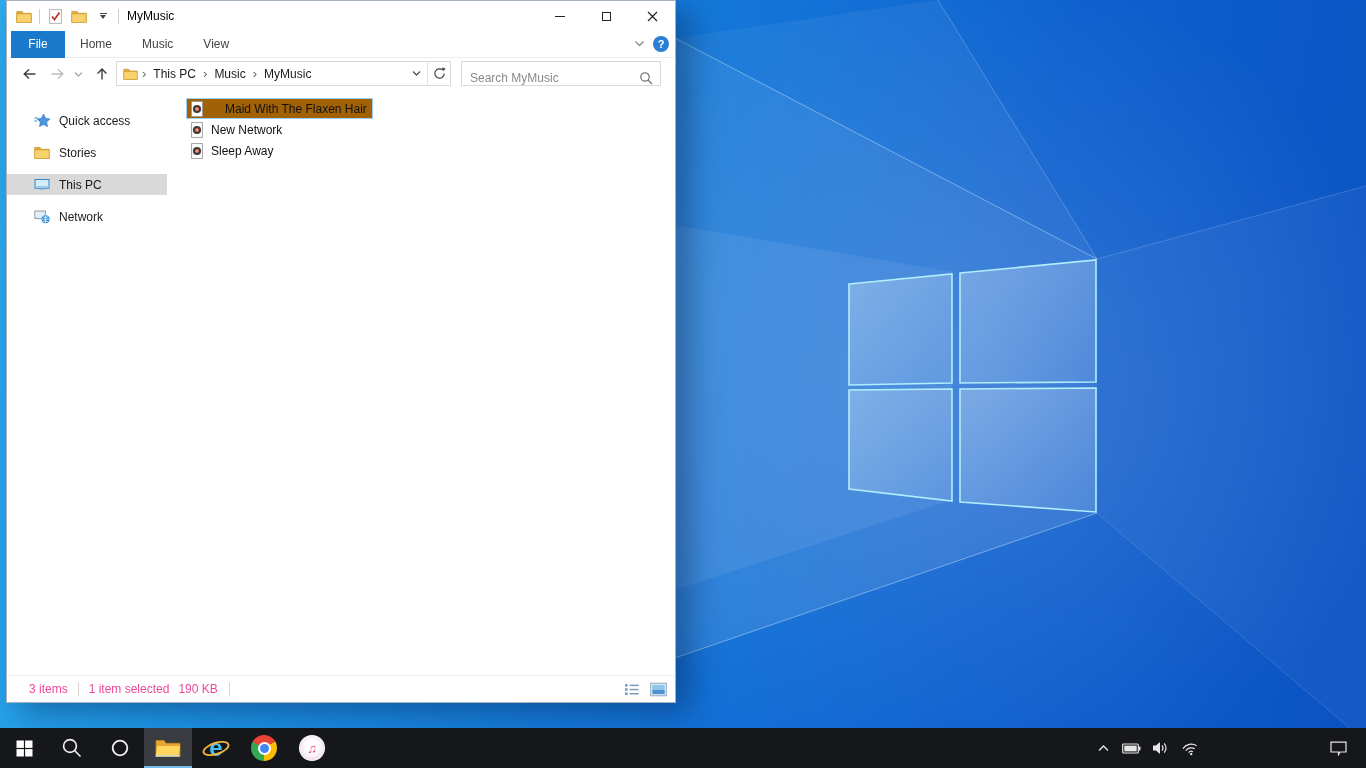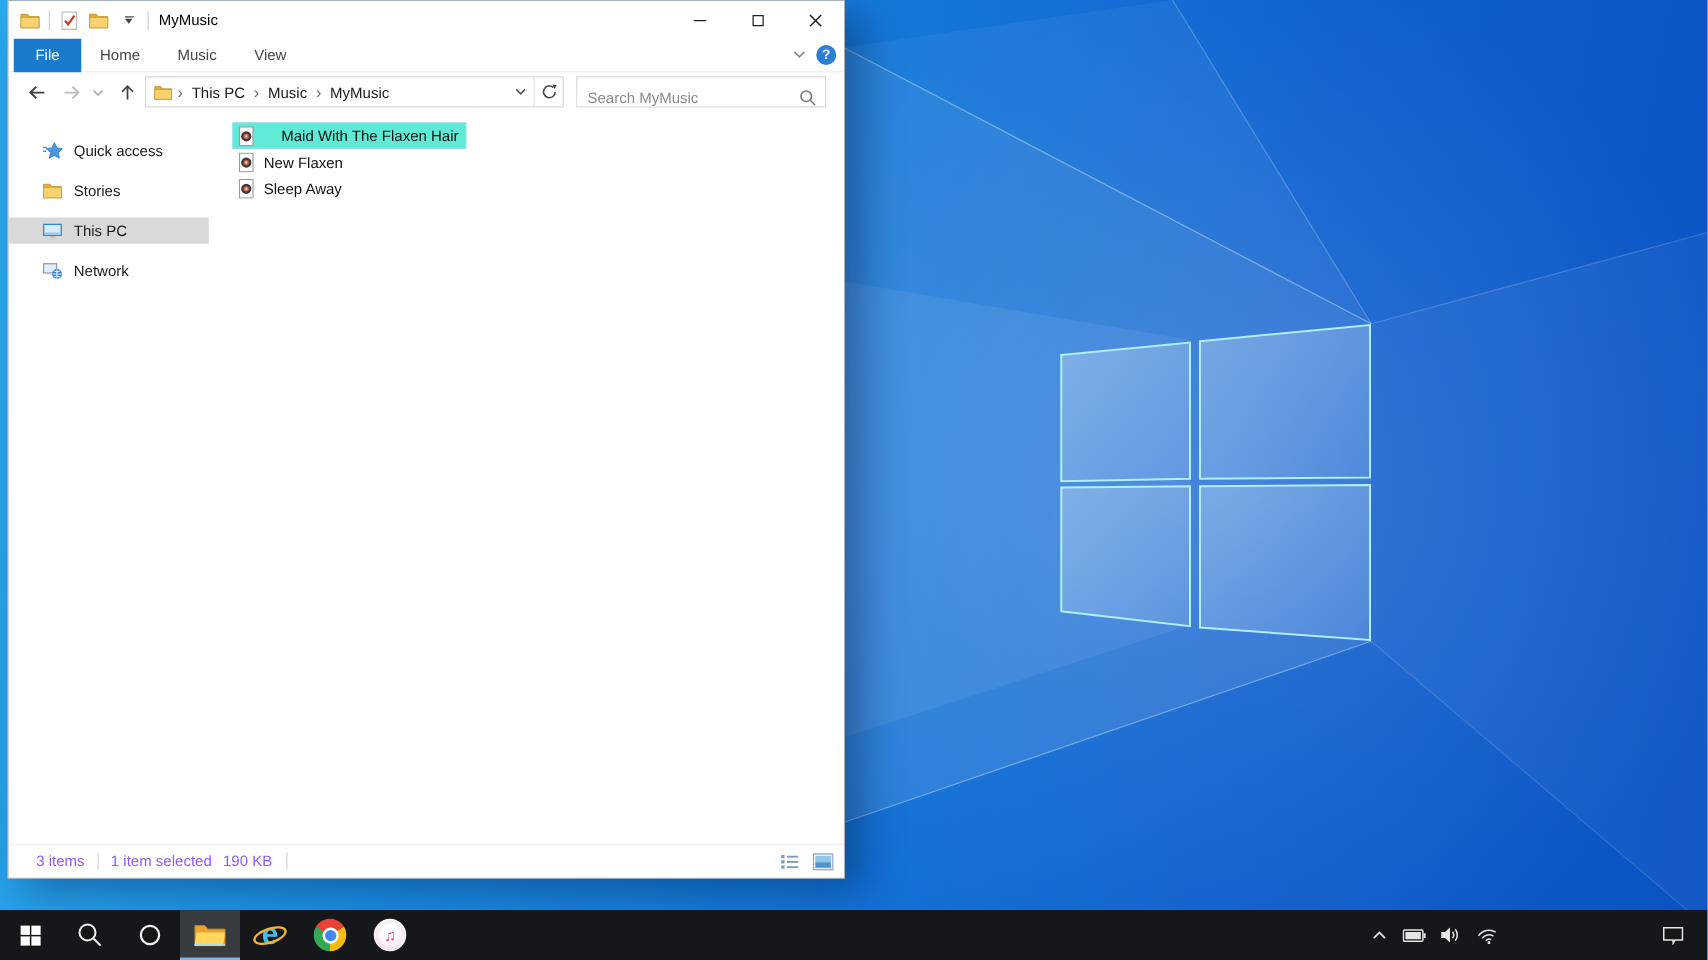--- a/index.html
+++ b/index.html
@@ -57,23 +57,23 @@
 
   .body { flex:1; display:flex; background:#fff; overflow:hidden; }
   .sidebar { width:160px; flex:0 0 160px; padding-top:21px; }
   .side-item { height:21px; display:flex; align-items:center; padding-left:27px; gap:9px;
     font-size:12px; color:#1a1a1a; margin-bottom:11px; }
   .side-item.selected { background:#d9d9d9; }
 
   .files { flex:1; padding-top:9px; }
   .file-row { height:21px; display:flex; align-items:center; gap:6px; margin-left:19px; padding:0 5px 0 2px;
     font-size:12px; color:#111; width:fit-content; border:1px solid transparent; }
-  .file-row.selected { background:#5eead4; border:1px solid #99d1ff;gap:20px; }
-
-  .statusbar { height:27px; flex:0 0 27px; display:flex; align-items:center; font-size:12px; color:#8b5cf6;
+  .file-row.selected { background:#a16207; border:1px solid #99d1ff;gap:20px; }
+
+  .statusbar { height:27px; flex:0 0 27px; display:flex; align-items:center; font-size:12px; color:#ec4899;
     position:relative; background:#fff; border-top:1px solid #f0f0f0; }
   .sb-div { width:1px; height:14px; background:#d6d6d6; }
   .sb-views { position:absolute; right:8px; display:flex; gap:8px; align-items:center; }
   .sb-view-btn { width:18px; height:18px; display:flex; align-items:center; justify-content:center; }
 
   
   .taskbar { position:absolute; left:0; bottom:0; width:1366px; height:40px; background:#16171b; display:flex; z-index:5; }
   .tb-btn { width:48px; height:40px; display:flex; align-items:center; justify-content:center; position:relative; }
   .tb-btn.active { background:#383b40; }
   .tb-btn.active::after { content:""; position:absolute; left:0; right:0; bottom:0; height:2px; background:#76b9ed; }
@@ -302,21 +302,21 @@
           </svg>
           <span>Maid With The Flaxen Hair</span>
         </div>
         <div class="file-row">
           <svg width="16" height="16" viewBox="0 0 16 16">
             <rect x="2.6" y="0.6" width="10.8" height="14.8" fill="#fff" stroke="#9a9a9a" stroke-width="0.9"></rect>
             <circle cx="8" cy="8" r="4.1" fill="#3c3c3c"></circle>
               <circle cx="8" cy="8" r="2.1" fill="#e5684f"></circle>
               <circle cx="8" cy="8" r="0.8" fill="#f7e9d7"></circle>
           </svg>
-          <span>New Flaxen</span>
+          <span>New Network</span>
         </div>
         <div class="file-row">
           <svg width="16" height="16" viewBox="0 0 16 16">
             <rect x="2.6" y="0.6" width="10.8" height="14.8" fill="#fff" stroke="#9a9a9a" stroke-width="0.9"></rect>
             <circle cx="8" cy="8" r="4.1" fill="#3c3c3c"></circle>
               <circle cx="8" cy="8" r="2.1" fill="#e5684f"></circle>
               <circle cx="8" cy="8" r="0.8" fill="#f7e9d7"></circle>
           </svg>
           <span>Sleep Away</span>
         </div>

